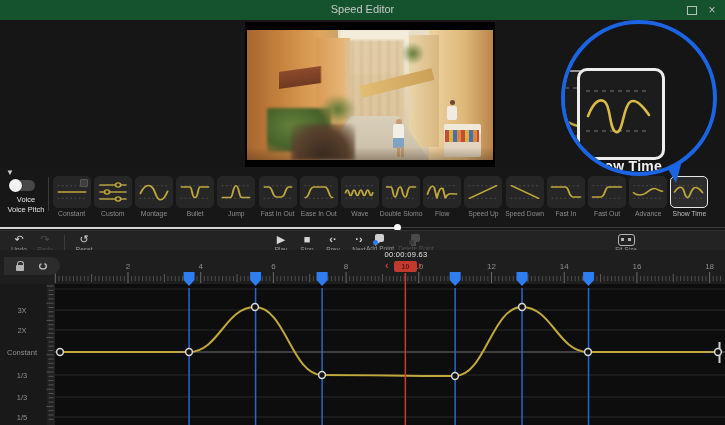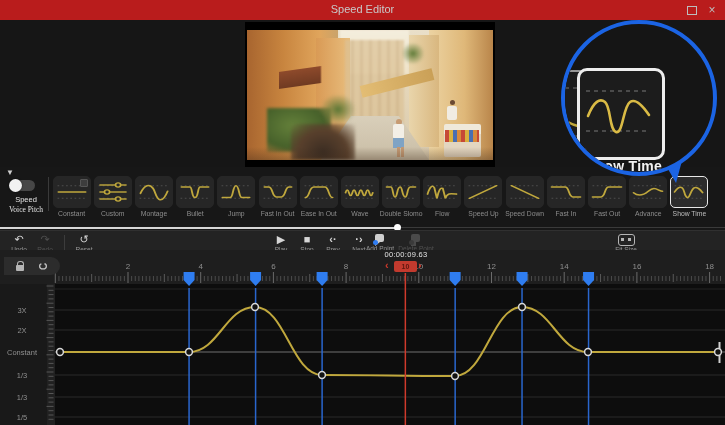--- a/index.html
+++ b/index.html
@@ -1,19 +1,19 @@
 <!DOCTYPE html>
 <html><head>
 <meta charset="utf-8">
 <style>
   html,body{margin:0;padding:0;background:#101010;}
   #app{position:relative;width:725px;height:425px;background:#171717;overflow:hidden;
        font-family:"Liberation Sans",sans-serif;-webkit-font-smoothing:antialiased;}
   
-  .titlebar{position:absolute;left:0;top:0;width:725px;height:20px;background:#b91c1c;border-bottom:1px solid #0c0c0c;}
+  .titlebar{position:absolute;left:0;top:0;width:725px;height:20px;background:#14532d;border-bottom:1px solid #0c0c0c;}
   .titlebar .title{position:absolute;left:0;right:0;top:3px;text-align:center;font-size:11px;color:#c9c9c9;}
   .win-btn{position:absolute;top:4px;width:14px;height:12px;color:#bdbdbd;font-size:10px;line-height:12px;text-align:center;cursor:default;}
   .btn-max{right:26px;}
   .btn-max i{display:inline-block;width:8px;height:7px;border:1px solid #bdbdbd;margin-top:2px;}
   .btn-close{right:6px;font-size:12px;}
   
   .stage{position:absolute;left:0;top:20px;width:725px;height:147px;background:#161616;}
   .video-panel{position:absolute;left:245px;top:2px;width:250px;height:145px;background:#000;}
   .photo{position:absolute;left:2px;top:8px;width:246px;height:130px;overflow:hidden;
          background:linear-gradient(180deg,#e9dfc9 0%,#e3d4b6 55%,#d6c8ad 100%);}
@@ -46,21 +46,21 @@
   .mag-circle{position:absolute;left:561px;top:20px;width:148px;height:148px;border-radius:50%;
               background:#151515;border:4px solid #1b64e4;overflow:hidden;z-index:6;}
   .mag-frag{position:absolute;left:-30px;top:46px;width:48px;height:84px;border:2px solid #969696;border-radius:8px;background:#1c1c1c;overflow:hidden;}
   .mag-thumb{position:absolute;left:12px;top:44px;width:82px;height:86px;border:3px solid #ededed;border-radius:10px;background:#1c1c1c;}
   .mag-label{position:absolute;left:-16px;top:134px;width:150px;text-align:center;font-size:14px;font-weight:700;color:#f2f2f2;letter-spacing:.3px;}
   
   .collapse-tri{position:absolute;left:6px;top:168px;font-size:8px;color:#cfcfcf;}
   .vp-toggle{position:absolute;left:11px;top:180px;width:24px;height:11px;border-radius:6px;background:#474747;}
   .vp-knob{position:absolute;left:-2px;top:-1px;width:13px;height:13px;border-radius:50%;background:#f2f2f2;box-shadow:0 0 2px rgba(0,0,0,.6);}
   .vp-line{position:absolute;left:0;width:52px;text-align:center;font-size:7.5px;color:#e4e4e4;}
-  .vp-line.l1{top:195px;} .vp-line.l2{top:205px;font-family:Liberation Serif, serif;}
+  .vp-line.l1{top:195px;} .vp-line.l2{top:205px;}
   .presets-divider{position:absolute;left:48px;top:177px;width:1px;height:34px;background:#3a3a3a;}
   #presets-row{position:absolute;left:51px;top:176px;height:42px;display:flex;}
   .preset{width:41.2px;display:flex;flex-direction:column;align-items:center;cursor:pointer;}
   .pthumb{position:relative;width:38px;height:32px;background:#262626;border:1px solid #262626;border-radius:5px;box-sizing:border-box;}
   .preset.selected .pthumb{border:1.5px solid #e8e8e8;background:#2c2c2c;}
   .pthumb svg{position:absolute;left:1px;top:1px;}
   .pcorner{position:absolute;right:2px;top:2px;width:6px;height:6px;background:#3d3d3d;border:1px solid #555;border-radius:1px;}
   .plabel{margin-top:2px;font-size:6.8px;color:#8d8d8d;white-space:nowrap;}
   .preset.selected .plabel{color:#bdbdbd;}
   .scrollbar-track{position:absolute;left:0;top:227px;width:725px;height:1px;background:#3a3a3a;}
@@ -161,21 +161,21 @@
         <path d="M8,45 C14,30 20,27 25,31 C31,36 29,58 36,61 C43,63 43,36 50,31 C56,27 63,35 69,44" fill="none" stroke="#d9ba45" stroke-width="2.6" stroke-linecap="round"></path>
       </svg>
     </div>
     <div class="mag-label">Show Time</div>
   </div>
 
   <div class="collapse-tri">▼</div>
   <div class="vp-toggle">
     <div class="vp-knob"></div>
   </div>
-  <div class="vp-line l1">Speed</div>
+  <div class="vp-line l1">Voice</div>
   <div class="vp-line l2">Voice Pitch</div>
   <div class="presets-divider"></div>
   <div id="presets-row">
       <div class="preset">
         <div class="pthumb">
           <svg width="34" height="28" viewBox="0 0 40 40" preserveAspectRatio="none">
             <line x1="3" y1="11" x2="37" y2="11" stroke="#4d4d4d" stroke-width="1.4" stroke-dasharray="2,3"></line>
             <line x1="3" y1="29" x2="37" y2="29" stroke="#4d4d4d" stroke-width="1.4" stroke-dasharray="2,3"></line>
             <path d="M4,20 H36" fill="none" stroke="#c0a83d" stroke-width="2.2" stroke-linecap="round"></path>
           </svg>

